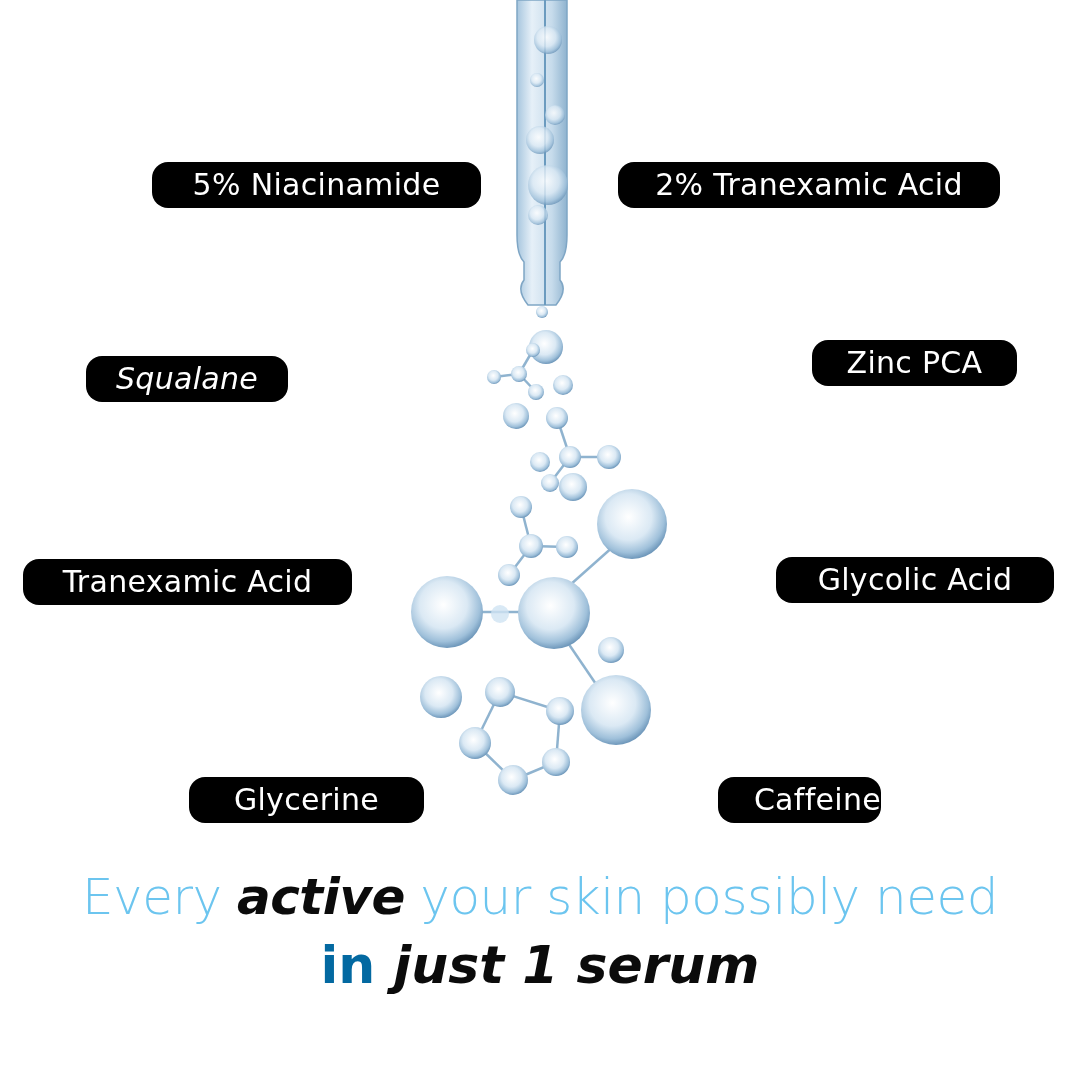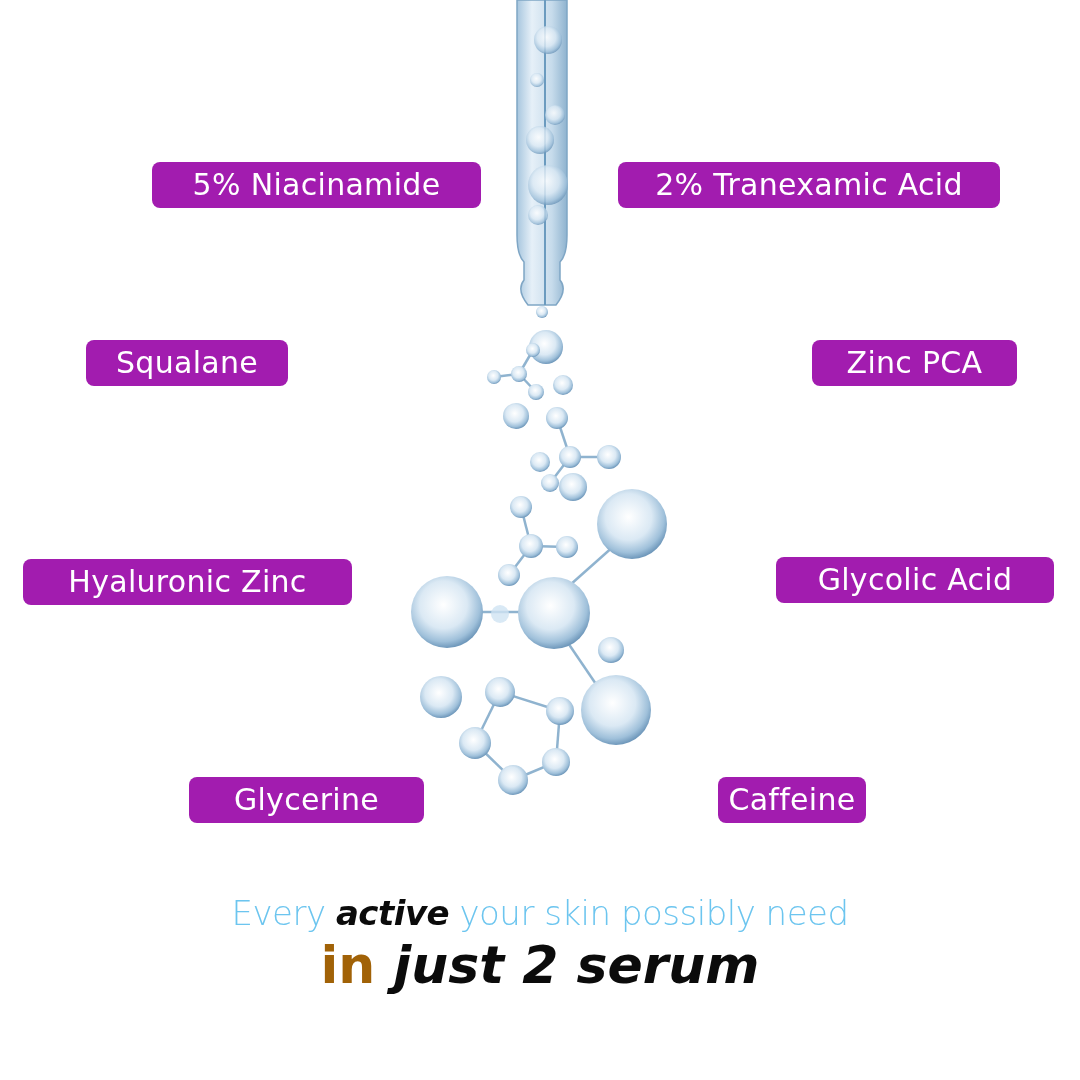--- a/index.html
+++ b/index.html
@@ -1,26 +1,26 @@
 <!DOCTYPE html>
 <html><head>
 <meta charset="utf-8">
 <style>
   html, body { margin:0; padding:0; }
   body { width:1080px; height:1080px; background:#ffffff; position:relative; overflow:hidden;
          font-family:"DejaVu Sans", sans-serif; }
-  .pill { position:absolute; background:#a21caf; color:#ffffff; border-radius:8px;
+  .pill { position:absolute; background:#000000; color:#ffffff; border-radius:16px;
           font-family:"DejaVu Sans", sans-serif; font-size:30px; line-height:46px; height:46px;
           text-align:center; white-space:nowrap; letter-spacing:0.3px; }
   .art { position:absolute; left:0; top:0; width:1080px; height:870px; }
   .tagline { position:absolute; left:0; width:1080px; text-align:center; white-space:nowrap; }
-  .line1 { top:868px; font-size:34px; color:#6cc5ef; font-family:"DejaVu Sans", sans-serif; font-weight:300; letter-spacing:-0.5px;margin-top:25px; }
+  .line1 { top:868px; font-size:50px; color:#6cc5ef; font-family:"DejaVu Sans", sans-serif; font-weight:300; letter-spacing:-0.5px; }
   .line2 { top:935px; font-size:52px; font-family:"DejaVu Sans", sans-serif; }
   .dark { color:#0b0b0b; font-style:italic; font-weight:bold; }
-  .blue-bold { color:#a16207; font-weight:bold; }
+  .blue-bold { color:#0369a1; font-weight:bold; }
 </style>
 </head>
 <body>
 
 <svg class="art" viewBox="0 0 1080 870" xmlns="http://www.w3.org/2000/svg">
   <defs>
     <radialGradient id="bub" cx="45%" cy="40%" r="60%">
       <stop offset="0%" stop-color="#ffffff"></stop>
       <stop offset="55%" stop-color="#dbe9f4"></stop>
       <stop offset="85%" stop-color="#9fc0da"></stop>
@@ -94,25 +94,25 @@
     <circle cx="500" cy="692" r="15" fill="url(#bub)"></circle>
       <circle cx="560" cy="711" r="14" fill="url(#bub)"></circle>
     <circle cx="475" cy="743" r="16" fill="url(#bub)"></circle>
       <circle cx="556" cy="762" r="14" fill="url(#bub)"></circle>
     <circle cx="513" cy="780" r="15" fill="url(#bub)"></circle>
   </g>
 </svg>
 
 <div class="pill" style="left:152px;top:162px;width:329px;">5% Niacinamide</div>
 <div class="pill" style="left:618px;top:162px;width:382px;">2% Tranexamic Acid</div>
-<div class="pill" style="left:86px;top:340px;width:202px;">Squalane</div>
+<div class="pill" style="left:86px;top:356px;width:202px;font-style:italic;">Squalane</div>
 <div class="pill" style="left:812px;top:340px;width:205px;">Zinc PCA</div>
-<div class="pill" style="left:23px;top:559px;width:329px;">Hyaluronic Zinc</div>
+<div class="pill" style="left:23px;top:559px;width:329px;">Tranexamic Acid</div>
 <div class="pill" style="left:776px;top:557px;width:278px;">Glycolic Acid</div>
 <div class="pill" style="left:189px;top:777px;width:235px;">Glycerine</div>
-<div class="pill" style="left:718px;top:777px;width:148px;">Caffeine</div>
+<div class="pill" style="left:718px;top:777px;width:163px;text-align:right;">Caffeine</div>
 
 <div class="tagline line1">
   <span>Every </span><span class="dark">active</span><span> your skin possibly need</span>
 </div>
 <div class="tagline line2">
-  <span class="blue-bold">in</span><span class="dark"> just 2 serum</span>
+  <span class="blue-bold">in</span><span class="dark"> just 1 serum</span>
 </div>
 
 </body></html>

